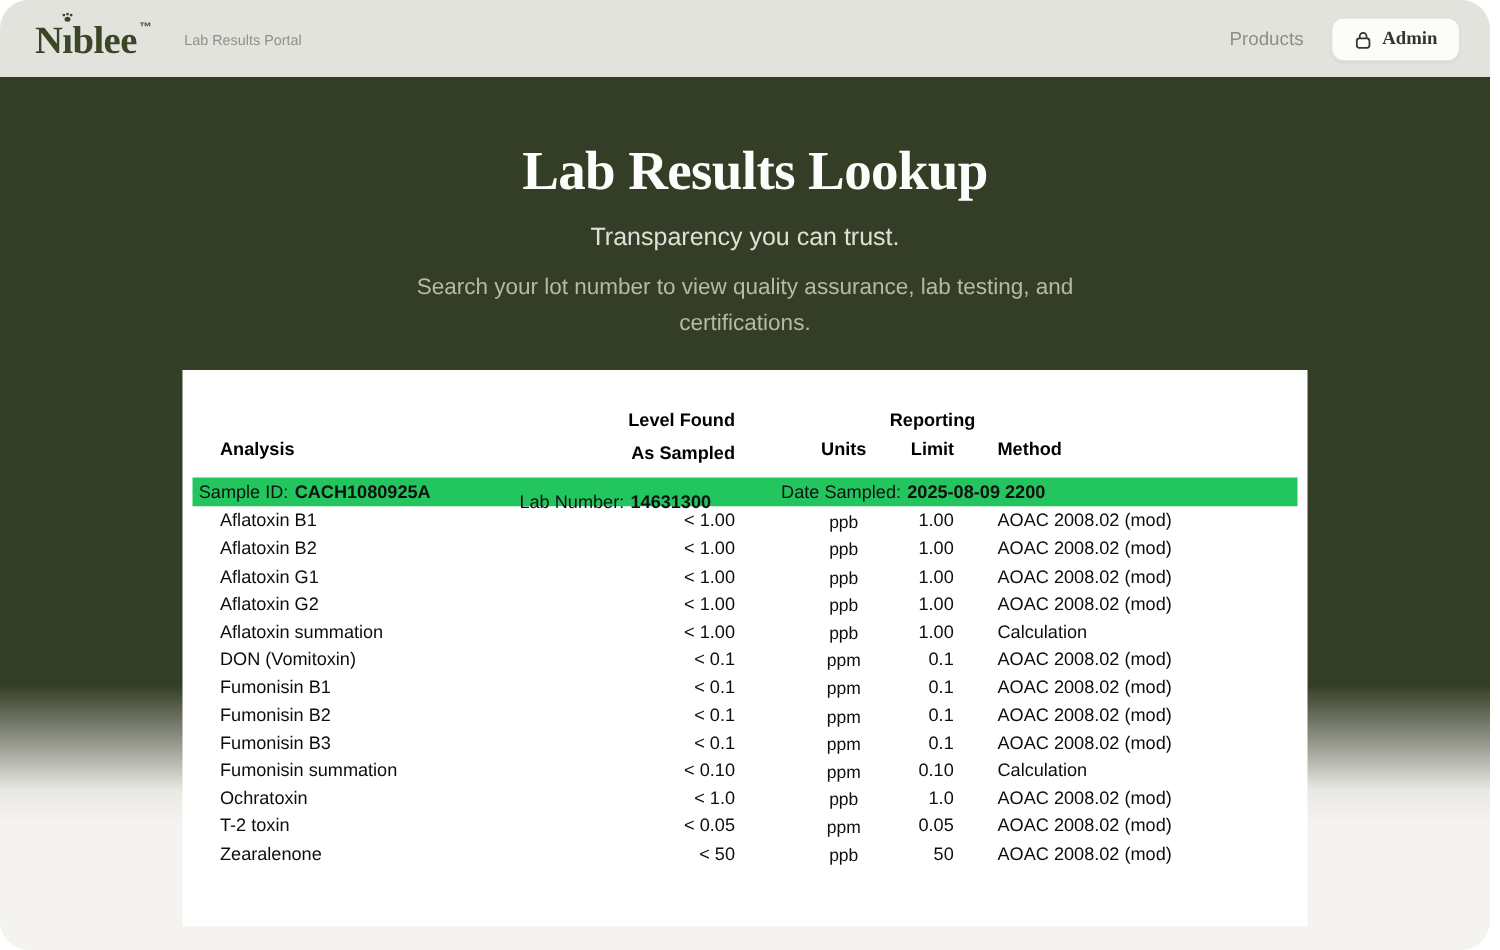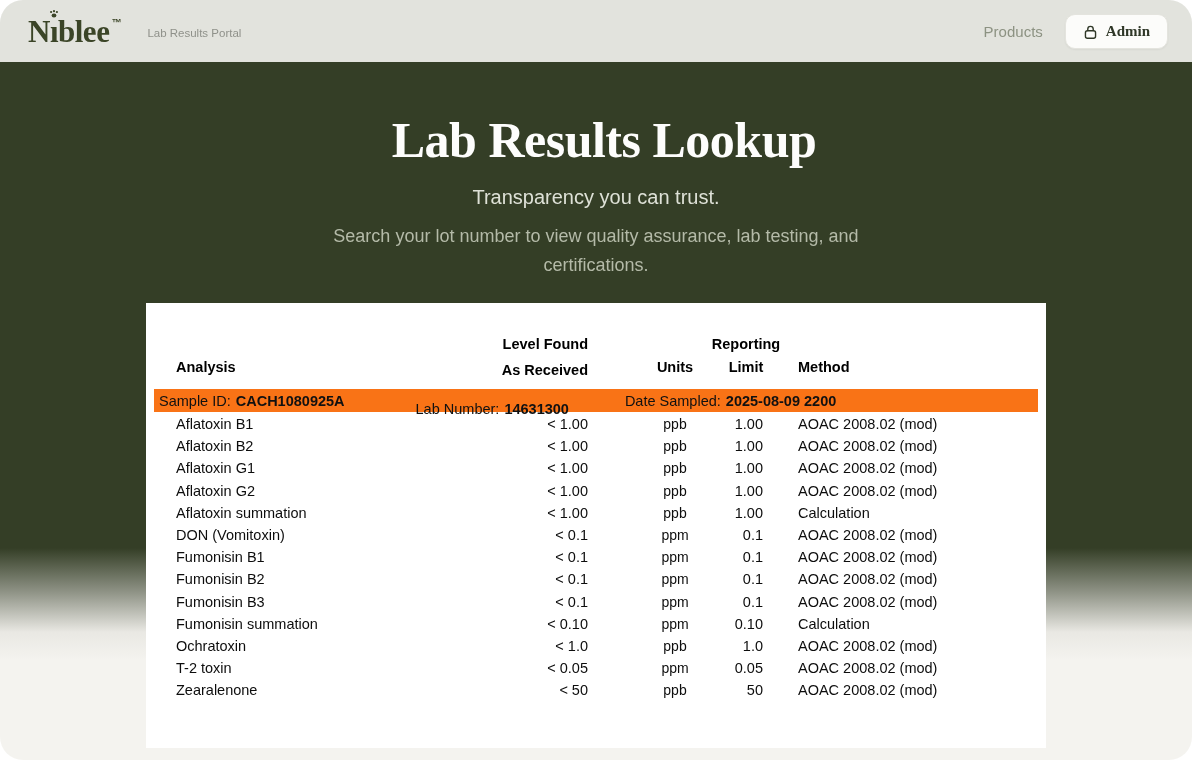--- a/index.html
+++ b/index.html
@@ -92,21 +92,21 @@
     box-shadow: 0 1px 2px rgba(0,0,0,0.05);
     font-family: Liberation Serif, serif;
   }
   .lock-svg { width: 15px; height: 16px; display: block; }
 
   
   .hero { text-align: center; padding-top: 50px; }
   .hero-title {
     font-family: "Liberation Serif", "DejaVu Serif", serif;
     font-weight: 700;
-    font-size: 50px;
+    font-size: 44px;
     letter-spacing: -0.5px;
     color: #fdfdfc;
     line-height: 1.12;
     padding-left: 16px;
   }
   .hero-subtitle {
     margin-top: 18px;
     font-size: 20px;
     color: #dee1d7;
   }
@@ -135,21 +135,21 @@
   .h-level1     { left: 292px; top: 33px; width: 150px; text-align: right; }
   .h-level2     { left: 292px; top: 59px; width: 150px; text-align: right; font-size: 11.5px; }
   .h-units      { left: 469px; top: 56px; width: 120px; text-align: center; }
   .h-reporting1 { left: 545px; top: 33px; width: 110px; text-align: center; }
   .h-reporting2 { left: 545px; top: 56px; width: 110px; text-align: center; }
   .h-method     { left: 652px; top: 56px; }
 
   .sample-bar {
     margin: 0 8px;
     height: 23px;
-    background: #f97316;
+    background: #22c55e;
     display: flex;
     align-items: center;
     font-size: 14.5px;
     color: #111;
   }
   .sample-item { display: inline-flex; gap: 5px; white-space: nowrap; }
   .si-1 { margin-left: 5px; }
   .si-2 { margin-left: 71px; margin-top: 17px; }
   .si-3 { margin-left: 56px; }
   .sample-item b { font-weight: 700; }
@@ -193,21 +193,21 @@
 
   <main class="hero">
     <h1 class="hero-title">Lab Results Lookup</h1>
     <p class="hero-subtitle">Transparency you can trust.</p>
     <p class="hero-description">Search your lot number to view quality assurance, lab testing, and certifications.</p>
 
     <section class="card">
       <div class="thead">
         <span class="h h-analysis">Analysis</span>
         <span class="h h-level1">Level Found</span>
-        <span class="h h-level2">As Received</span>
+        <span class="h h-level2">As Sampled</span>
         <span class="h h-units">Units</span>
         <span class="h h-reporting1">Reporting</span>
         <span class="h h-reporting2">Limit</span>
         <span class="h h-method">Method</span>
       </div>
 
       <div class="sample-bar">
         <span class="sample-item si-1">
           <span>Sample ID:</span>
             <b>CACH1080925A</b>

